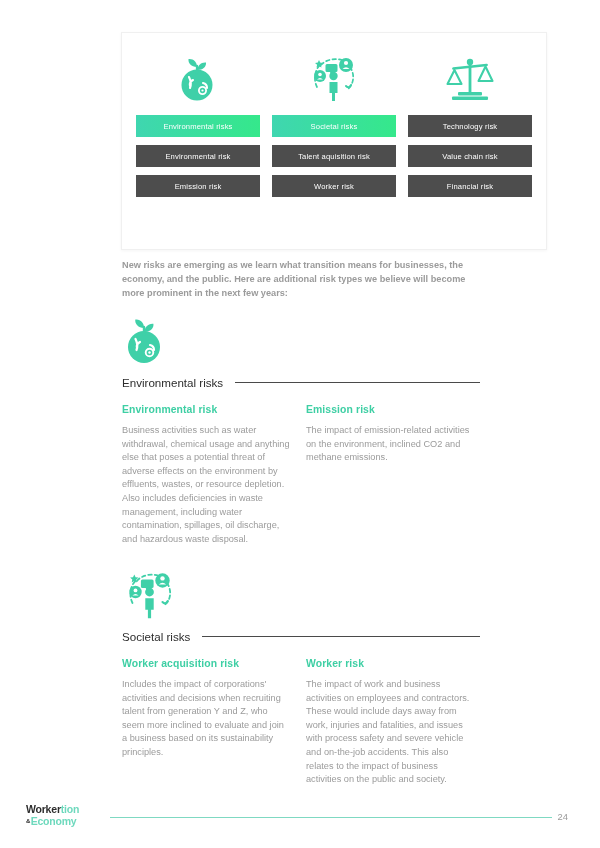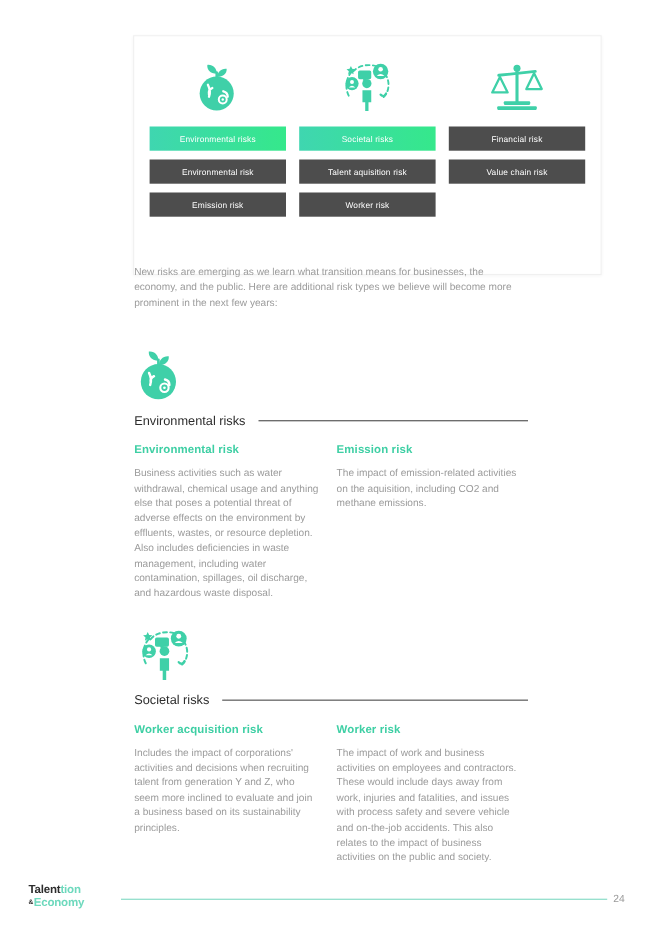--- a/index.html
+++ b/index.html
@@ -77,25 +77,26 @@
     background: linear-gradient(90deg, #3fd6b0 0%, #35e88b 100%);
   }
   .chip-dark {
     background: #4d4d4d;
   }
 
   
   .intro {
     position: absolute;
     left: 122px;
-    top: 240px;
+    top: 258px;
     width: 345px;
     font-size: 9.2px;
     line-height: 14.2px;
     color: #9b9b9b;
+    font-weight: bold;
   }
 
   
   .section {
     position: absolute;
     left: 122px;
     width: 358px;
   }
   .section-env { top: 314px; }
   .section-soc { top: 568px; }
@@ -251,22 +252,23 @@
           <svg width="52" height="50" viewBox="0 0 52 50" fill="none">
             <circle cx="26" cy="9" r="3.2" fill="#3fd0a8"></circle>
             <rect x="24.6" y="11" width="2.8" height="29" fill="#3fd0a8"></rect>
             <rect x="8" y="12.4" width="36" height="2.6" rx="1.3" fill="#3fd0a8" transform="rotate(-6 26 13.7)"></rect>
             <path d="M10.5 17 L3.5 31 h14 z" fill="none" stroke="#3fd0a8" stroke-width="2.1" stroke-linejoin="round"></path>
             <path d="M41.5 13.5 L34.5 28 h14 z" fill="none" stroke="#3fd0a8" stroke-width="2.1" stroke-linejoin="round"></path>
             <rect x="14" y="39" width="24" height="3.4" rx="1" fill="#3fd0a8"></rect>
             <rect x="8" y="43.5" width="36" height="3.4" rx="1" fill="#3fd0a8"></rect>
           </svg>
         </div>
+        <div class="chip chip-dark">Technology risk</div>
+        <div class="chip chip-dark">Value chain risk</div>
         <div class="chip chip-dark">Financial risk</div>
-        <div class="chip chip-dark">Value chain risk</div>
       </div>
 
     </div>
   </div>
 
   <div class="intro">New risks are emerging as we learn what transition means for businesses, the economy, and the public. Here are additional risk types we believe will become more prominent in the next few years:</div>
 
   <div class="section section-env">
     <div class="sec-icon">
       <svg width="46" height="52" viewBox="0 0 46 52" fill="none">
@@ -285,21 +287,21 @@
       <div class="sec-rule"></div>
     </div>
 
     <div class="sub-cols">
       <div class="sub-col">
         <div class="sub-title">Environmental risk</div>
         <div class="sub-body">Business activities such as water withdrawal, chemical usage and anything else that poses a potential threat of adverse effects on the environment by effluents, wastes, or resource depletion. Also includes deficiencies in waste management, including water contamination, spillages, oil discharge, and hazardous waste disposal.</div>
       </div>
       <div class="sub-col">
         <div class="sub-title">Emission risk</div>
-        <div class="sub-body">The impact of emission-related activities on the aquisition, including CO2 and methane emissions.</div>
+        <div class="sub-body">The impact of emission-related activities on the environment, inclined CO2 and methane emissions.</div>
       </div>
     </div>
   </div>
 
   <div class="section section-soc">
     <div class="sec-icon">
       <svg width="56" height="52" viewBox="0 0 56 52" fill="none">
         <path d="M15 13 C20 6.5 32 4.5 40.5 9.5" stroke="#3fd0a8" stroke-width="1.8" fill="none" stroke-linecap="round" stroke-dasharray="3.5 3"></path>
         <path d="M10.5 35 C6.5 27 8.5 16.5 15 11.5" stroke="#3fd0a8" stroke-width="1.8" fill="none" stroke-linecap="round" stroke-dasharray="3.5 3"></path>
         <path d="M45 15 C50 22 49 32.5 42.5 37" stroke="#3fd0a8" stroke-width="1.8" fill="none" stroke-linecap="round" stroke-dasharray="3.5 3"></path>
@@ -329,21 +331,21 @@
       </div>
       <div class="sub-col">
         <div class="sub-title">Worker risk</div>
         <div class="sub-body">The impact of work and business activities on employees and contractors. These would include days away from work, injuries and fatalities, and issues with process safety and severe vehicle and on-the-job accidents. This also relates to the impact of business activities on the public and society.</div>
       </div>
     </div>
   </div>
 
   <div class="footer">
     <div class="logo">
-      <div class="logo-line1"><span>Talent</span><span class="accent">tion</span></div>
+      <div class="logo-line1"><span>Worker</span><span class="accent">tion</span></div>
       <div class="logo-line2">
           <span class="logo-amp">&amp;</span>
           <span>Economy</span>
         </div>
     </div>
     <div class="footer-rule"></div>
     <div class="page-num">24</div>
   </div>
 
 </div>

